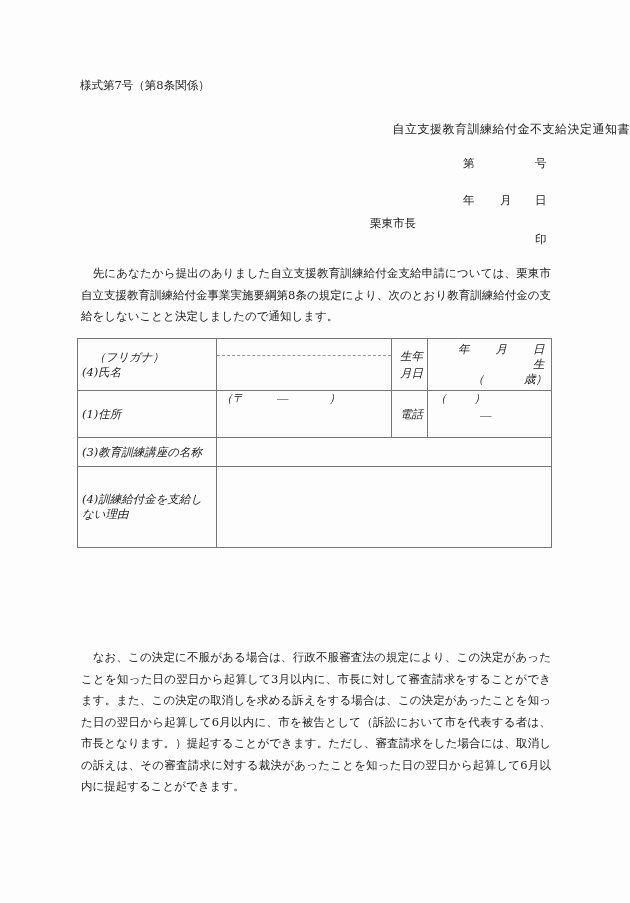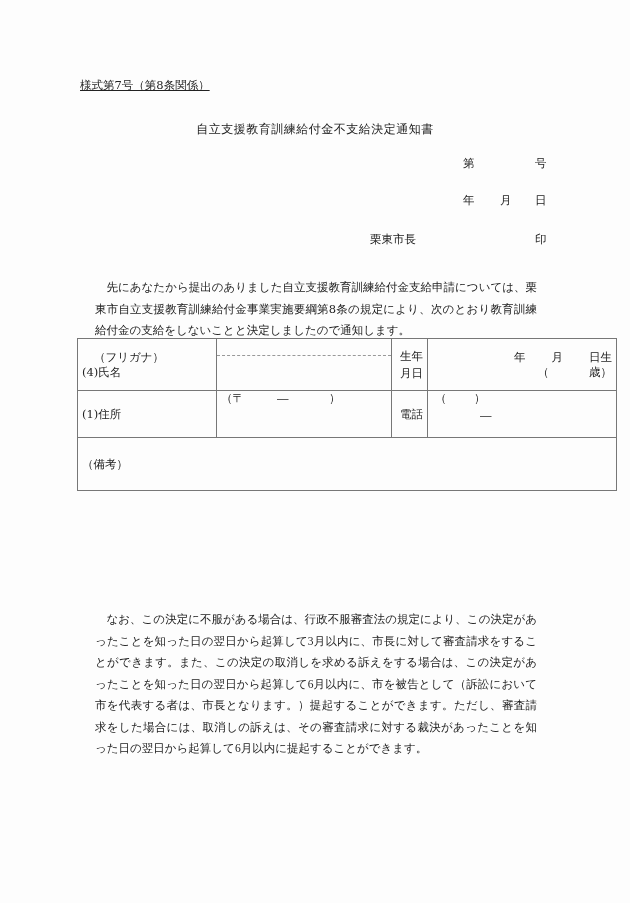--- a/index.html
+++ b/index.html
@@ -2,37 +2,38 @@
 <html><head>
 <meta charset="utf-8">
 <style>
   html, body { margin:0; padding:0; }
   body {
     width:630px; height:903px; background:#fdfdfd; position:relative;
     font-family:"DejaVu Serif","Liberation Serif",serif; color:#222; font-size:11.5px;
     overflow:hidden;
   }
   .abs { position:absolute; white-space:nowrap; }
-  .form-no { left:80px; top:78px; font-size:11.5px;text-decoration:underline; }
-  .title { left:0; width:630px; text-align:center; top:121px; font-size:12px; letter-spacing:0.5px; }
+  .form-no { left:80px; top:78px; font-size:11.5px; }
+  .title { left:0; width:630px; text-align:right; top:121px; font-size:12px; letter-spacing:0.5px; }
   .docnum-dai { left:463px; top:156px; }
   .docnum-go { left:535px; top:156px; }
   .date-y { left:463px; top:193px; }
   .date-m { left:500px; top:193px; }
   .date-d { left:535px; top:193px; }
-  .mayor { left:370px; top:232px; }
+  .mayor { left:370px; top:216px; }
   .seal { left:535px; top:232px; }
   .para { position:absolute; left:80px; width:472px; line-height:21.5px; font-size:11.5px; text-align:justify; }
   .intro { top:262px; }
-  .notice { top:594px;font-family:Liberation Serif, serif; }
-  .para p { margin:15px; }
+  .notice { top:646px; }
+  .para p { margin:1px; }
 
   table.form {
-    position:absolute; left:77px; top:338px; width:540px; border-collapse:collapse;
+    position:absolute; left:77px; top:338px; width:475px; border-collapse:collapse;
     font-size:11.5px;
+    font-style:italic;
   }
   table.form td { border:1px solid #777; vertical-align:middle; padding:0 4px; }
   .r1 td { height:51px; }
   .r2 td { height:46px; }
   .r3 td { height:28px; }
   .r4 td { height:80px; }
   .r5 td { height:52px; }
   .c-label { width:130px; }
   .c-small { width:27px; text-align:right; line-height:17px; }
   .furigana-line { border-bottom:1px dashed #999; height:16px; margin:0 -4px; }
@@ -97,23 +98,29 @@
     </td>
     <td class="c-small">電話</td>
     <td style="vertical-align:top; padding:0;">
       <div class="tel-box">
         <span class="abs" style="left:7px; top:0">（</span>
         <span class="abs" style="left:46px; top:0">）</span>
         <span class="abs" style="left:52px; top:17px">―</span>
       </div>
     </td>
   </tr>
-  <tr class="r5">
-    <td colspan="4">
-      <span>（備考）</span>
+  <tr class="r3">
+    <td class="c-label">(3)教育訓練講座の名称</td>
+    <td colspan="3"></td>
+  </tr>
+  <tr class="r4">
+    <td class="c-label">
+      <div>(4)訓練給付金を支給し</div>
+      <div>ない理由</div>
     </td>
+    <td colspan="3"></td>
   </tr>
 </tbody>
   </table>
 
 <div class="para notice">
   <p>　なお、この決定に不服がある場合は、行政不服審査法の規定により、この決定があったことを知った日の翌日から起算して3月以内に、市長に対して審査請求をすることができます。また、この決定の取消しを求める訴えをする場合は、この決定があったことを知った日の翌日から起算して6月以内に、市を被告として（訴訟において市を代表する者は、市長となります。）提起することができます。ただし、審査請求をした場合には、取消しの訴えは、その審査請求に対する裁決があったことを知った日の翌日から起算して6月以内に提起することができます。</p>
 </div>
 
 </body></html>

